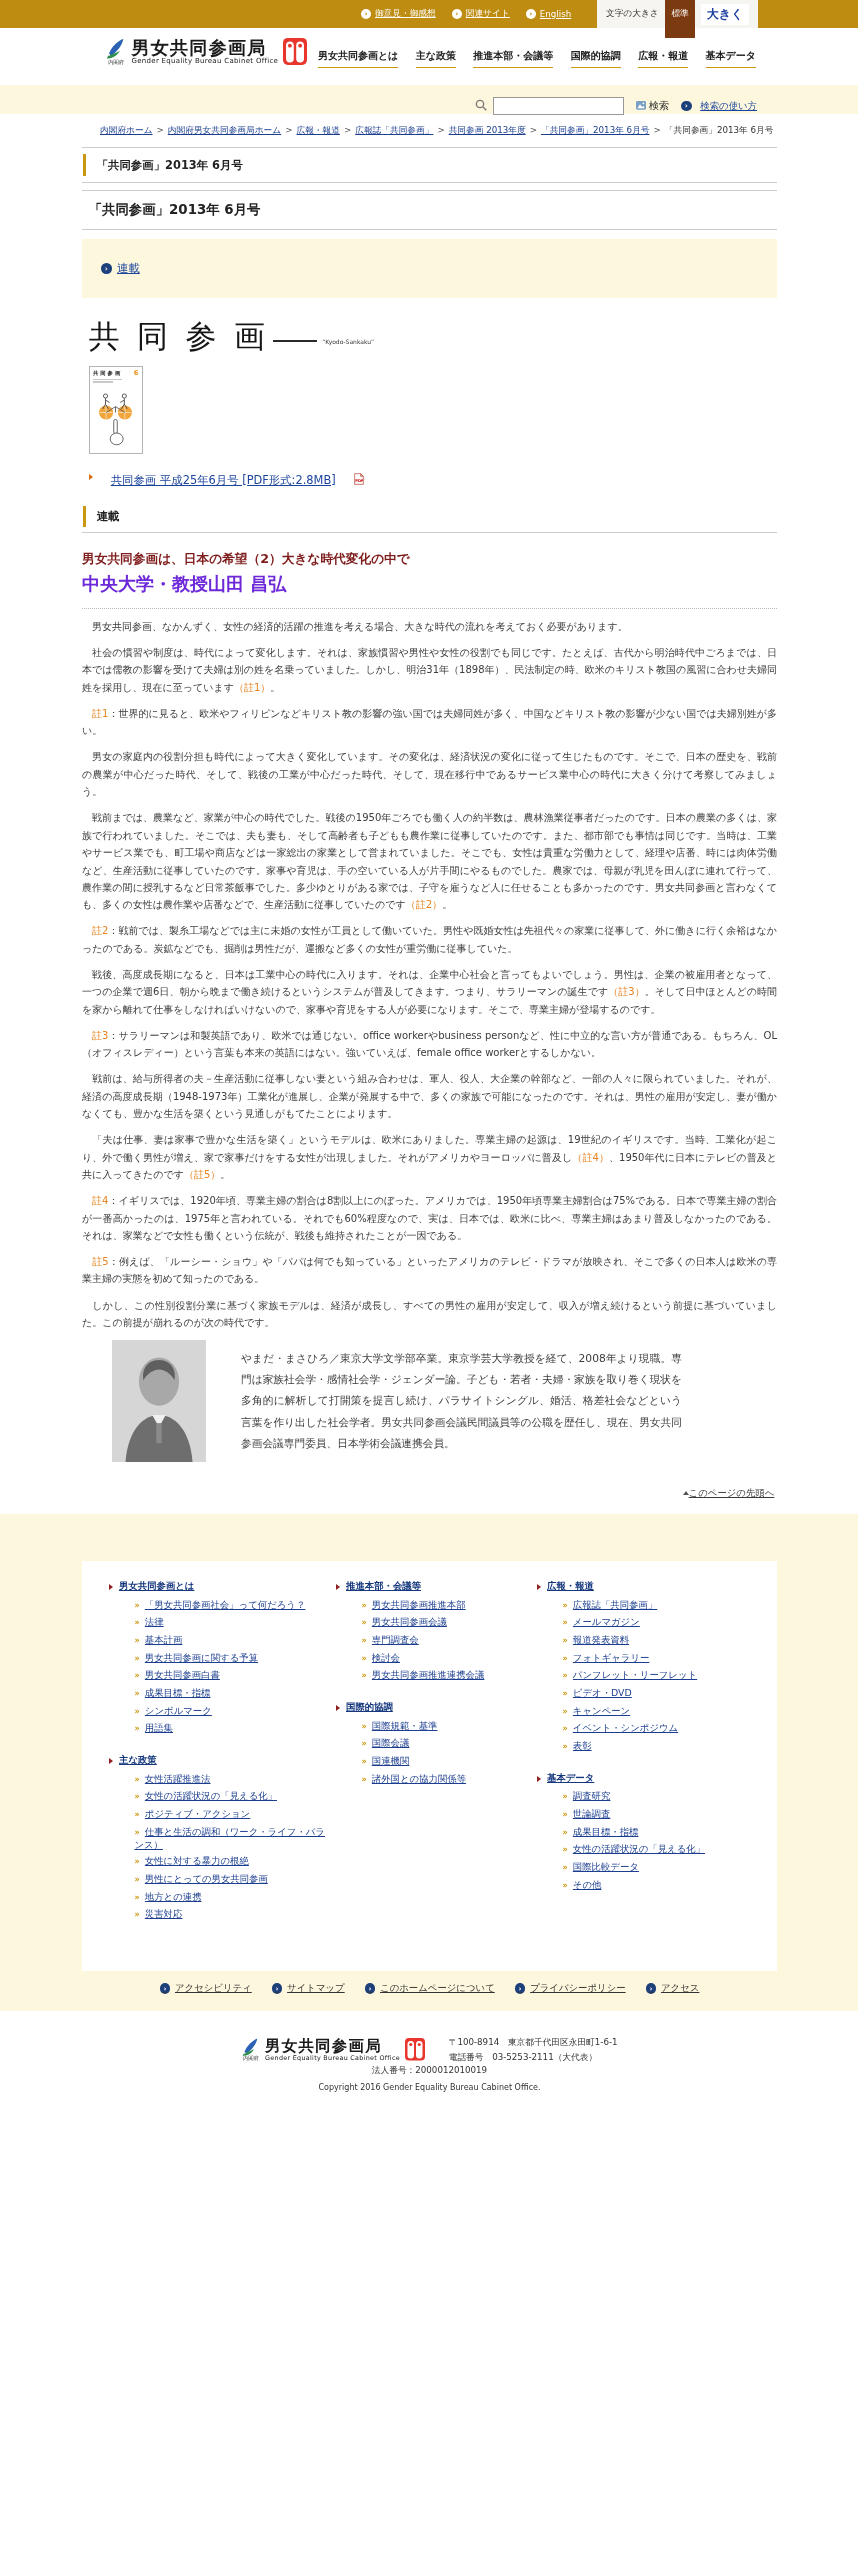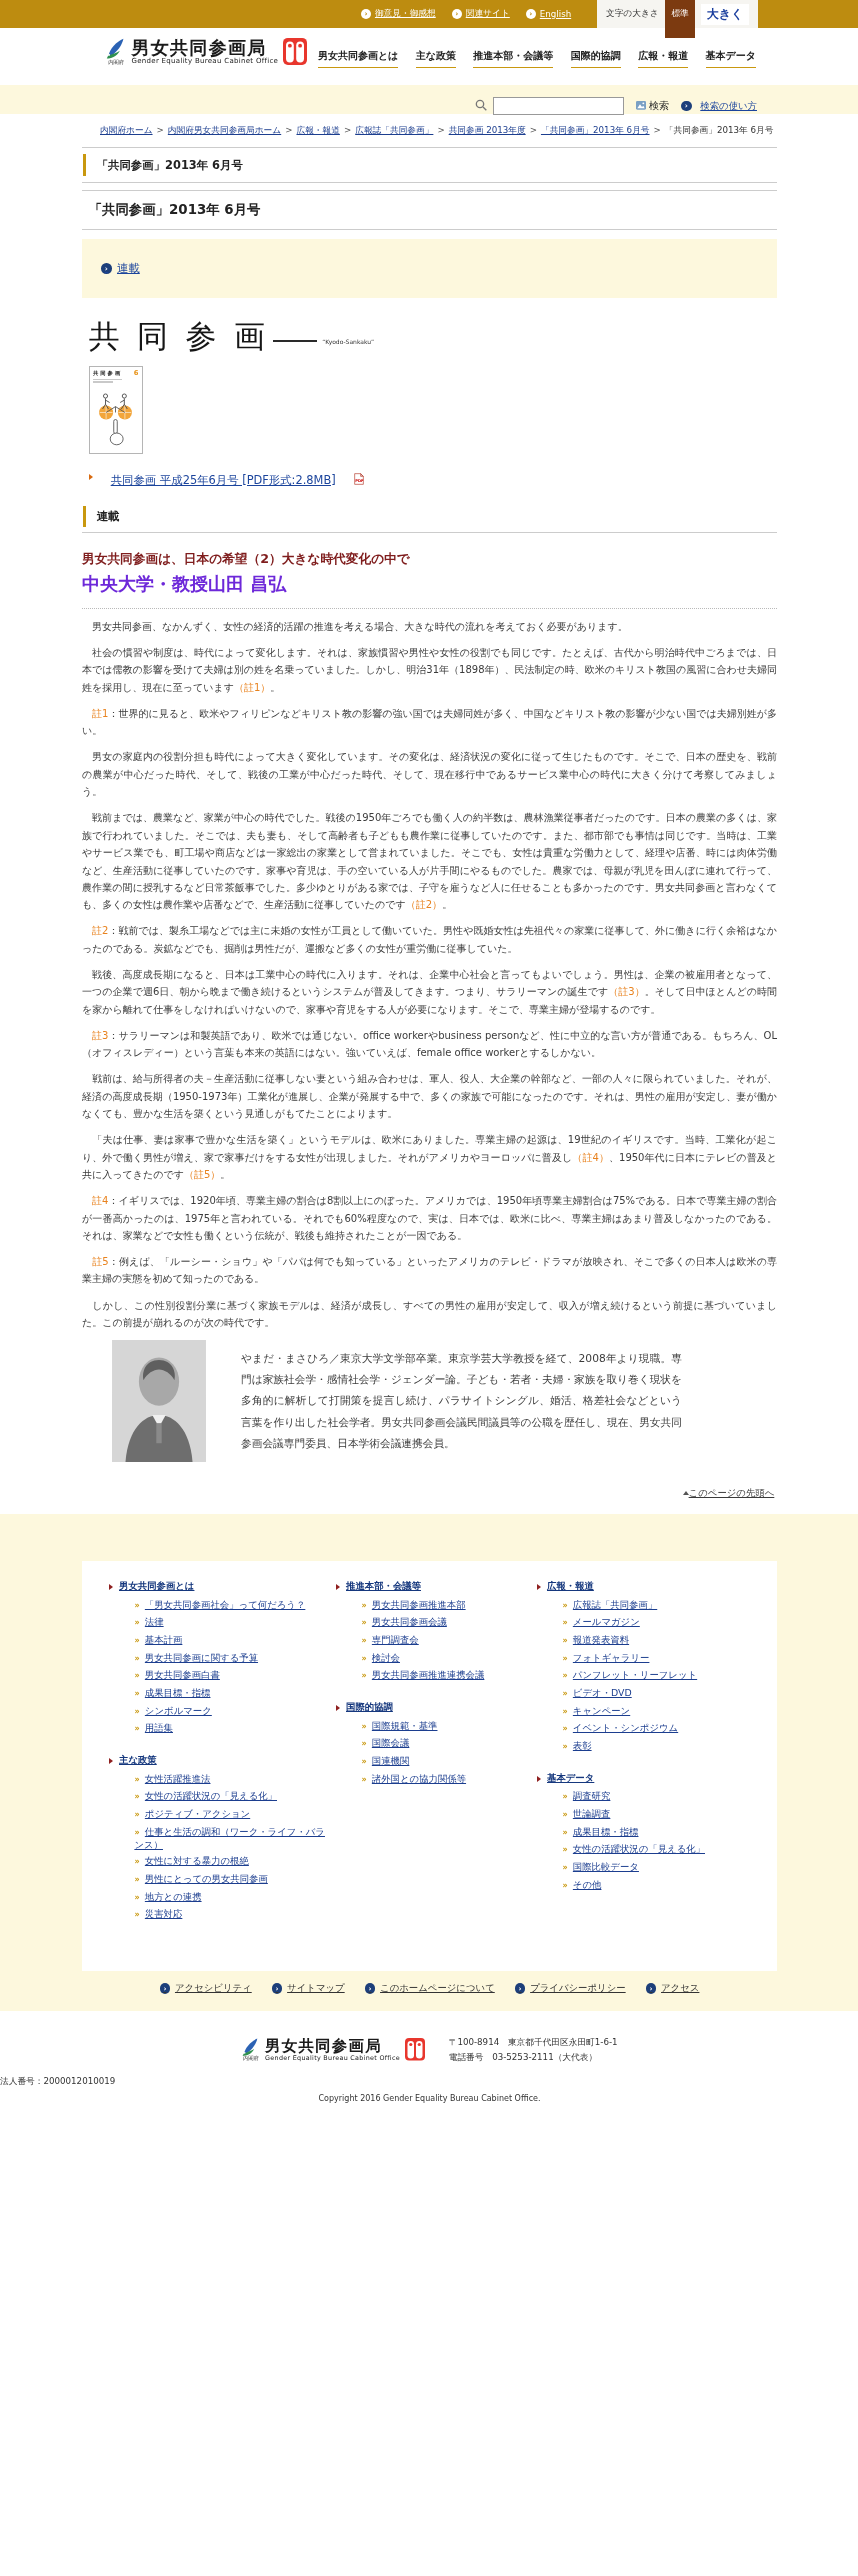--- a/index.html
+++ b/index.html
@@ -109,21 +109,21 @@
   .fitems li{margin-bottom:4.7px;line-height:12px;}
   .chev-g{color:#c9980f;font-weight:bold;margin-right:5.3px;font-size:8px;}
   .fitems a{font-size:9.4px;color:#1c3e8f;text-decoration:underline;}
   .utility-row{display:flex;justify-content:center;gap:20px;padding:10.7px 0 5.3px;}
   .utility-link{font-size:9.4px;color:#333;text-decoration:underline;display:inline-flex;align-items:center;gap:4.7px;}
 
   
   .site-footer{padding-top:24px;}
   .f-main{display:flex;justify-content:center;align-items:center;gap:24px;}
   .f-address{font-size:8.7px;color:#333;line-height:14.7px;}
-  .f-corp{text-align:left;font-size:8.7px;color:#333;margin-top:11px;}
+  .f-corp{text-align:center;font-size:8.7px;color:#333;margin-top:0;}
   .f-copy{text-align:center;font-size:8px;color:#333;margin-top:6.7px;padding-bottom:27px;}
 </style>
 </head>
 <body>
 
 <div class="topbar">
   <div class="wrap">
     <span id="tb-links" style="display: inline-flex; gap: 16px;">
         <a class="tb-link">
           <span class="circ-w">›</span>
@@ -272,21 +272,21 @@
   <div class="dotted-rule"></div>
   <div class="art-body" id="art-body">
       <p class="para">　男女共同参画、なかんずく、女性の経済的活躍の推進を考える場合、大きな時代の流れを考えておく必要があります。</p>
       <p class="para">　社会の慣習や制度は、時代によって変化します。それは、家族慣習や男性や女性の役割でも同じです。たとえば、古代から明治時代中ごろまでは、日本では儒教の影響を受けて夫婦は別の姓を名乗っていました。しかし、明治31年（1898年）、民法制定の時、欧米のキリスト教国の風習に合わせ夫婦同姓を採用し、現在に至っています<span class="note-ref">（註1）</span>。</p>
       <p class="para">　<span class="note-label">註1</span>：世界的に見ると、欧米やフィリピンなどキリスト教の影響の強い国では夫婦同姓が多く、中国などキリスト教の影響が少ない国では夫婦別姓が多い。</p>
       <p class="para">　男女の家庭内の役割分担も時代によって大きく変化しています。その変化は、経済状況の変化に従って生じたものです。そこで、日本の歴史を、戦前の農業が中心だった時代、そして、戦後の工業が中心だった時代、そして、現在移行中であるサービス業中心の時代に大きく分けて考察してみましょう。</p>
       <p class="para">　戦前までは、農業など、家業が中心の時代でした。戦後の1950年ごろでも働く人の約半数は、農林漁業従事者だったのです。日本の農業の多くは、家族で行われていました。そこでは、夫も妻も、そして高齢者も子どもも農作業に従事していたのです。また、都市部でも事情は同じです。当時は、工業やサービス業でも、町工場や商店などは一家総出の家業として営まれていました。そこでも、女性は貴重な労働力として、経理や店番、時には肉体労働など、生産活動に従事していたのです。家事や育児は、手の空いている人が片手間にやるものでした。農家では、母親が乳児を田んぼに連れて行って、農作業の間に授乳するなど日常茶飯事でした。多少ゆとりがある家では、子守を雇うなど人に任せることも多かったのです。男女共同参画と言わなくても、多くの女性は農作業や店番などで、生産活動に従事していたのです<span class="note-ref">（註2）</span>。</p>
       <p class="para">　<span class="note-label">註2</span>：戦前では、製糸工場などでは主に未婚の女性が工員として働いていた。男性や既婚女性は先祖代々の家業に従事して、外に働きに行く余裕はなかったのである。炭鉱などでも、掘削は男性だが、運搬など多くの女性が重労働に従事していた。</p>
       <p class="para">　戦後、高度成長期になると、日本は工業中心の時代に入ります。それは、企業中心社会と言ってもよいでしょう。男性は、企業の被雇用者となって、一つの企業で週6日、朝から晩まで働き続けるというシステムが普及してきます。つまり、サラリーマンの誕生です<span class="note-ref">（註3）</span>。そして日中ほとんどの時間を家から離れて仕事をしなければいけないので、家事や育児をする人が必要になります。そこで、専業主婦が登場するのです。</p>
       <p class="para">　<span class="note-label">註3</span>：サラリーマンは和製英語であり、欧米では通じない。office workerやbusiness personなど、性に中立的な言い方が普通である。もちろん、OL（オフィスレディー）という言葉も本来の英語にはない。強いていえば、female office workerとするしかない。</p>
-      <p class="para">　戦前は、給与所得者の夫－生産活動に従事しない妻という組み合わせは、軍人、役人、大企業の幹部など、一部の人々に限られていました。それが、経済の高度成長期（1950-1973年）工業化が進展し、企業が発展する中で、多くの家族で可能になったのです。それは、男性の雇用が安定し、妻が働かなくても、豊かな生活を築くという見通しがもてたことによります。</p>
+      <p class="para">　戦前は、給与所得者の夫－生産活動に従事しない妻という組み合わせは、軍人、役人、大企業の幹部など、一部の人々に限られていました。それが、経済の高度成長期（1948-1973年）工業化が進展し、企業が発展する中で、多くの家族で可能になったのです。それは、男性の雇用が安定し、妻が働かなくても、豊かな生活を築くという見通しがもてたことによります。</p>
       <p class="para">　「夫は仕事、妻は家事で豊かな生活を築く」というモデルは、欧米にありました。専業主婦の起源は、19世紀のイギリスです。当時、工業化が起こり、外で働く男性が増え、家で家事だけをする女性が出現しました。それがアメリカやヨーロッパに普及し<span class="note-ref">（註4）</span>、1950年代に日本にテレビの普及と共に入ってきたのです<span class="note-ref">（註5）</span>。</p>
       <p class="para">　<span class="note-label">註4</span>：イギリスでは、1920年頃、専業主婦の割合は8割以上にのぼった。アメリカでは、1950年頃専業主婦割合は75%である。日本で専業主婦の割合が一番高かったのは、1975年と言われている。それでも60%程度なので、実は、日本では、欧米に比べ、専業主婦はあまり普及しなかったのである。それは、家業などで女性も働くという伝統が、戦後も維持されたことが一因である。</p>
       <p class="para">　<span class="note-label">註5</span>：例えば、「ルーシー・ショウ」や「パパは何でも知っている」といったアメリカのテレビ・ドラマが放映され、そこで多くの日本人は欧米の専業主婦の実態を初めて知ったのである。</p>
       <p class="para">　しかし、この性別役割分業に基づく家族モデルは、経済が成長し、すべての男性の雇用が安定して、収入が増え続けるという前提に基づいていました。この前提が崩れるのが次の時代です。</p>
     </div>
 
   <div class="profile">
     <div class="photo">
       <svg width="94" height="122" viewBox="0 0 140 182">
         <rect width="140" height="182" fill="#d6d6d6"></rect>

